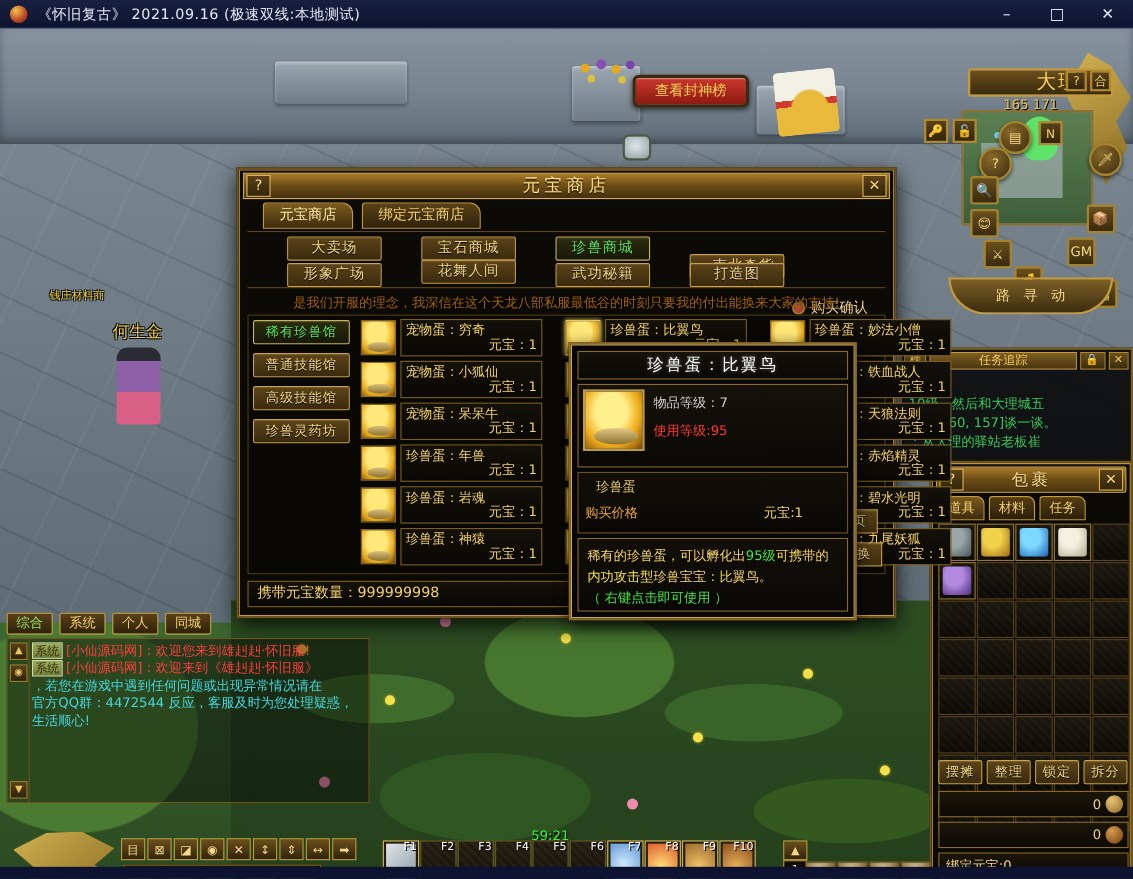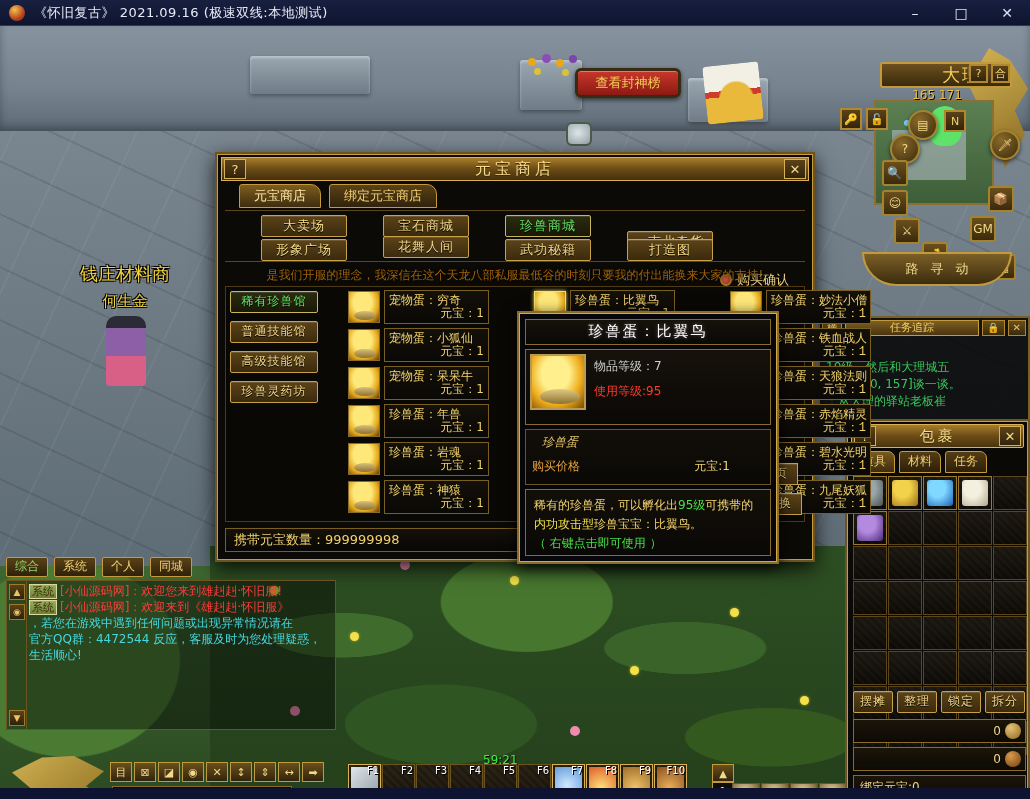--- a/index.html
+++ b/index.html
@@ -119,22 +119,22 @@
     display:flex;align-items:center;justify-content:center;
     font-size:13px;color:#fff;text-shadow:0 1px 2px #000;cursor:pointer;
     box-shadow:0 2px 4px rgba(0,0,0,.6);
   }
   #btn-zheng{ left:4px;top:80px; background:radial-gradient(circle at 35% 30%,#8fd66a,#2e7a18); }
   #btn-xin{ left:40px;top:80px; background:radial-gradient(circle at 35% 30%,#e8604a,#8e1208); }
   #btn-site{ position:absolute;left:6px;top:128px;width:80px;height:22px;line-height:20px; }
   #btn-pay{ position:absolute;left:6px;top:158px;width:80px;height:22px;line-height:20px; }
 
   
-  #npc-label{ position:absolute;left:45px;top:236px;width:160px;text-align:center;
-    color:#f3d23e;font-size:18px;text-shadow:1px 1px 0 #000,-1px 1px 0 #000,1px -1px 0 #000,-1px -1px 0 #000;}
+  #npc-label{ position:absolute;left:45px;top:236px;width:160px;
+    color:#f3d23e;font-size:10px;text-shadow:1px 1px 0 #000,-1px 1px 0 #000,1px -1px 0 #000,-1px -1px 0 #000;}
   #npc-name{ position:absolute;left:45px;top:266px;width:160px;text-align:center;
     color:#f3d23e;font-size:15px;text-shadow:1px 1px 0 #000,-1px 1px 0 #000,1px -1px 0 #000,-1px -1px 0 #000;}
   #npc-body{ position:absolute;left:106px;top:290px;width:40px;height:70px;
     background:linear-gradient(180deg,#2b2b35 0 12px,#8c5fa6 12px 40px,#d85f86 40px 70px);
     border-radius:10px 10px 4px 4px;}
 
   
   #redsign{
     position:absolute;left:575px;top:42px;width:106px;height:30px;
     background:linear-gradient(180deg,#c9372c,#8c1a12);
@@ -311,42 +311,42 @@
     text-shadow:0 0 3px rgba(0,0,0,.9);
     white-space:nowrap;overflow:hidden;
   }
 
   #shopbody{
     position:absolute;left:8px;top:132px;right:8px;bottom:38px;
     background:#0a0805;border:1px solid #4c3a14;
   }
   #leftcats{ position:absolute;left:4px;top:4px;width:92px;}
   #leftcats .btn{ display:block;width:88px;height:22px;line-height:19px;margin-bottom:8px;font-size:12px;border-radius:2px;}
-  .collist{ position:absolute;top:2px;width:141px;margin-left:20px;}
+  .collist{ position:absolute;top:2px;width:165px;}
   .itemrow{ display:flex;align-items:center;height:36px;margin-bottom:2px;}
   .itemicon{
     width:32px;height:32px;border:1px solid #8a6c28;flex:0 0 32px;
     background:radial-gradient(ellipse at 45% 35%,#ffe87a 0 9px,#e2a618 16px,#7a4e0c 22px,#2a1a06 32px);
     position:relative;
   }
   .itemicon.sel{ border-color:#f5e06a; box-shadow:0 0 4px #f5e06a; }
   .itemicon:after{
     content:"";position:absolute;left:5px;bottom:2px;width:22px;height:9px;border-radius:50%;
     background:linear-gradient(180deg,#d9c07a,#8d7230);
   }
   .itembox{
     flex:1;height:34px;margin-left:4px;position:relative;
     background:linear-gradient(180deg,#14100a,#0a0805);
     border:1px solid #7a5f23;
   }
   .itembox .n{ position:absolute;left:4px;top:1px;color:#f2d36b;font-size:12px;white-space:nowrap;}
   .itembox .p{ position:absolute;right:4px;bottom:1px;color:#f2d36b;font-size:12px;}
   #col1{ left:102px; }
   #col2{ left:288px; }
-  #col3{ left:484px;font-family:Liberation Mono, monospace; }
+  #col3{ left:474px; }
   #pagebtn{ position:absolute;right:6px;bottom:36px;width:46px;height:22px;line-height:19px;font-size:12px;}
   #exchbtn{ position:absolute;right:2px;bottom:6px;width:46px;height:22px;line-height:19px;font-size:12px;}
   #yuanbao-line{
     position:absolute;left:8px;bottom:8px;width:545px;height:24px;
     background:linear-gradient(180deg,#15110a,#090705);
     border:1px solid #7a5f23;
     color:#f2d36b;font-size:13px;line-height:21px;padding-left:8px;
   }
 
   
@@ -378,21 +378,21 @@
     content:"";position:absolute;left:8px;bottom:4px;width:40px;height:15px;border-radius:50%;
     background:linear-gradient(180deg,#e1c884,#8d7230);
   }
   #tooltip .lv{ position:absolute;left:68px;top:8px;color:#cfcfcf;font-size:12px;}
   #tooltip .uselv{ position:absolute;left:68px;top:33px;color:#ff3a2e;font-size:12px;}
   #tooltip .tt-mid{
     position:absolute;left:6px;top:116px;right:6px;height:56px;
     background:linear-gradient(180deg,#120f09,#0a0806);
     border:1px solid #6b5420;
   }
-  #tooltip .kind{ position:absolute;left:16px;top:4px;color:#e8c86a;font-size:12px;font-style:italic;}
+  #tooltip .kind{ position:absolute;left:16px;top:4px;color:#e8c86a;font-size:12px;}
   #tooltip .pricelbl{ position:absolute;left:6px;top:28px;color:#e8a23a;font-size:12px;}
   #tooltip .priceval{ position:absolute;right:40px;top:28px;color:#f2d36b;font-size:12px;}
   #tooltip .tt-desc{
     position:absolute;left:6px;top:176px;right:6px;bottom:6px;
     background:linear-gradient(180deg,#120f09,#0a0806);
     border:1px solid #8a6c28;
     padding:6px 8px;color:#f2d36b;font-size:12px;line-height:19px;
   }
   #tooltip .tt-desc .g{ color:#46e04a; }
   #tooltip .tt-desc .y{ color:#f2e14a; }

